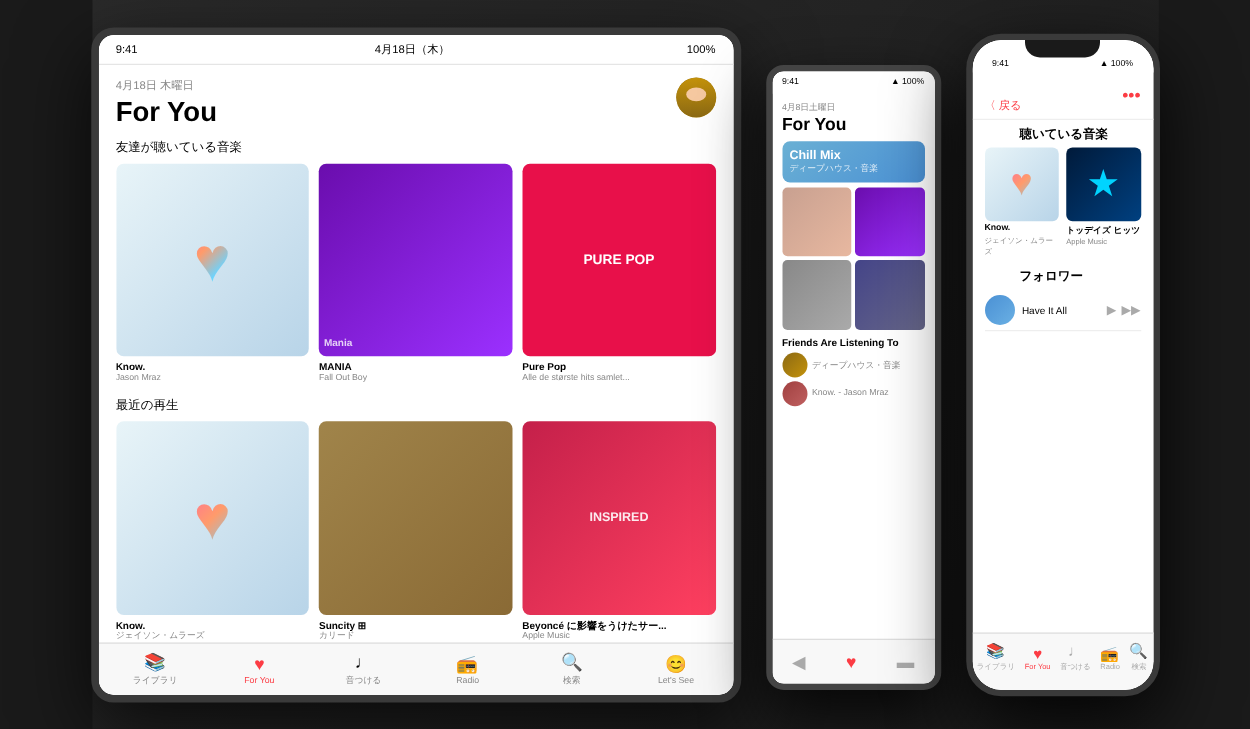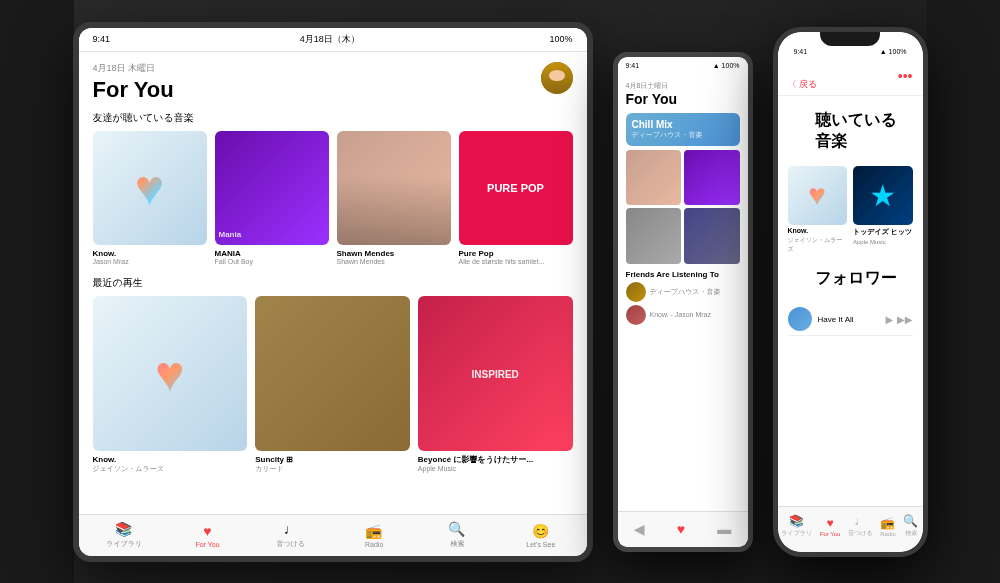--- a/index.html
+++ b/index.html
@@ -454,24 +454,24 @@
     .follow-btn {
       background: #f0f0f0;
       border: none;
       border-radius: 10px;
       padding: 3px 10px;
       font-size: 8px;
       font-weight: 600;
       color: #000;
     }
     .section-heading {
-      font-size: 16px;
+      font-size: 10px;
       font-weight: 700;
       color: #000;
-      margin: 14px 0;
+      margin: 4px 0;
       padding-left: 28px;
     }
     .listening-grid {
       display: flex;
       gap: 6px;
       margin-bottom: 8px;
     }
     .listening-item {
       flex: 1;
       display: flex;
@@ -656,25 +656,20 @@
               <div class="album-name">Know.</div>
               <div class="album-artist">Jason Mraz</div>
             </div>
 
             <div class="album-item">
               <div class="album-cover cover-mania"></div>
               <div class="album-name">MANIA</div>
               <div class="album-artist">Fall Out Boy</div>
             </div>
 
-            <div class="album-item">
-              <div class="album-cover cover-shawn"></div>
-              <div class="album-name">Shawn Mendes</div>
-              <div class="album-artist">Shawn Mendes</div>
-            </div>
 
             <div class="album-item">
               <div class="album-cover cover-purepop"></div>
               <div class="album-name">Pure Pop</div>
               <div class="album-artist">Alle de største hits samlet...</div>
             </div>
           </div>
 
           <div class="section-title">最近の再生</div>
           <div class="album-grid">

